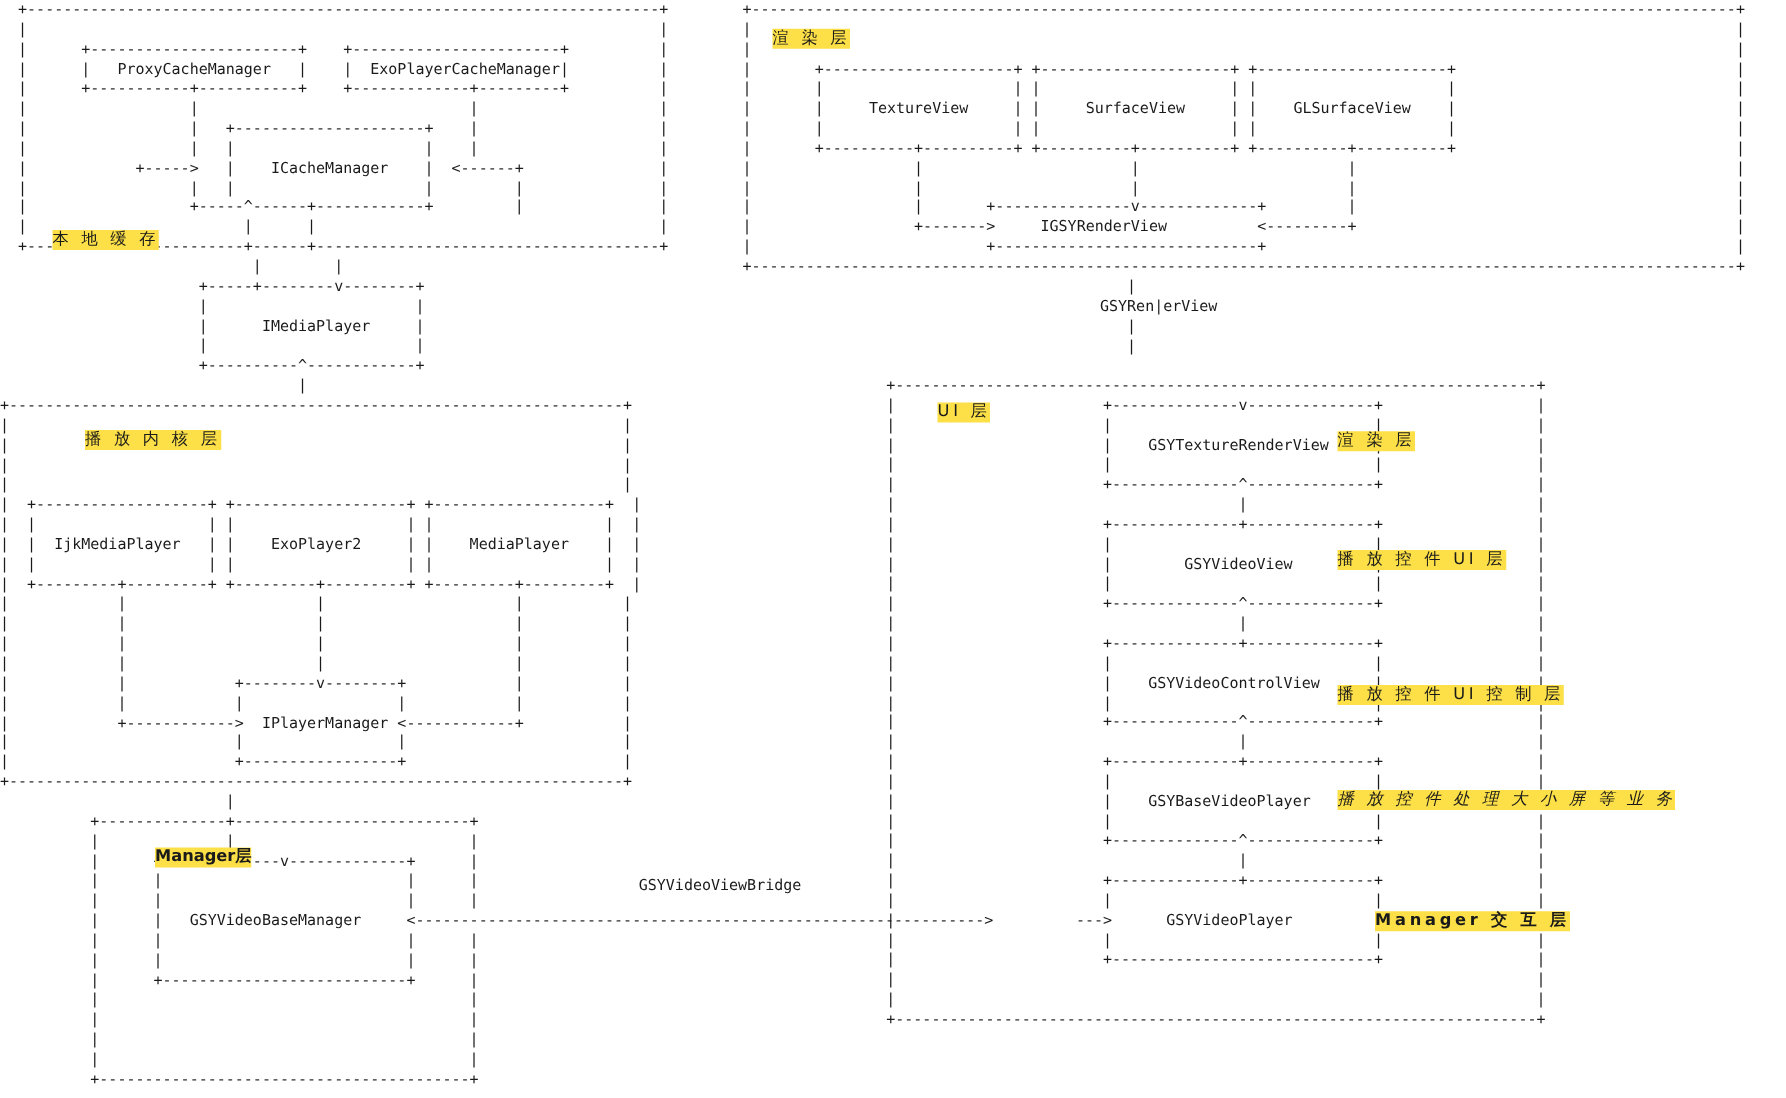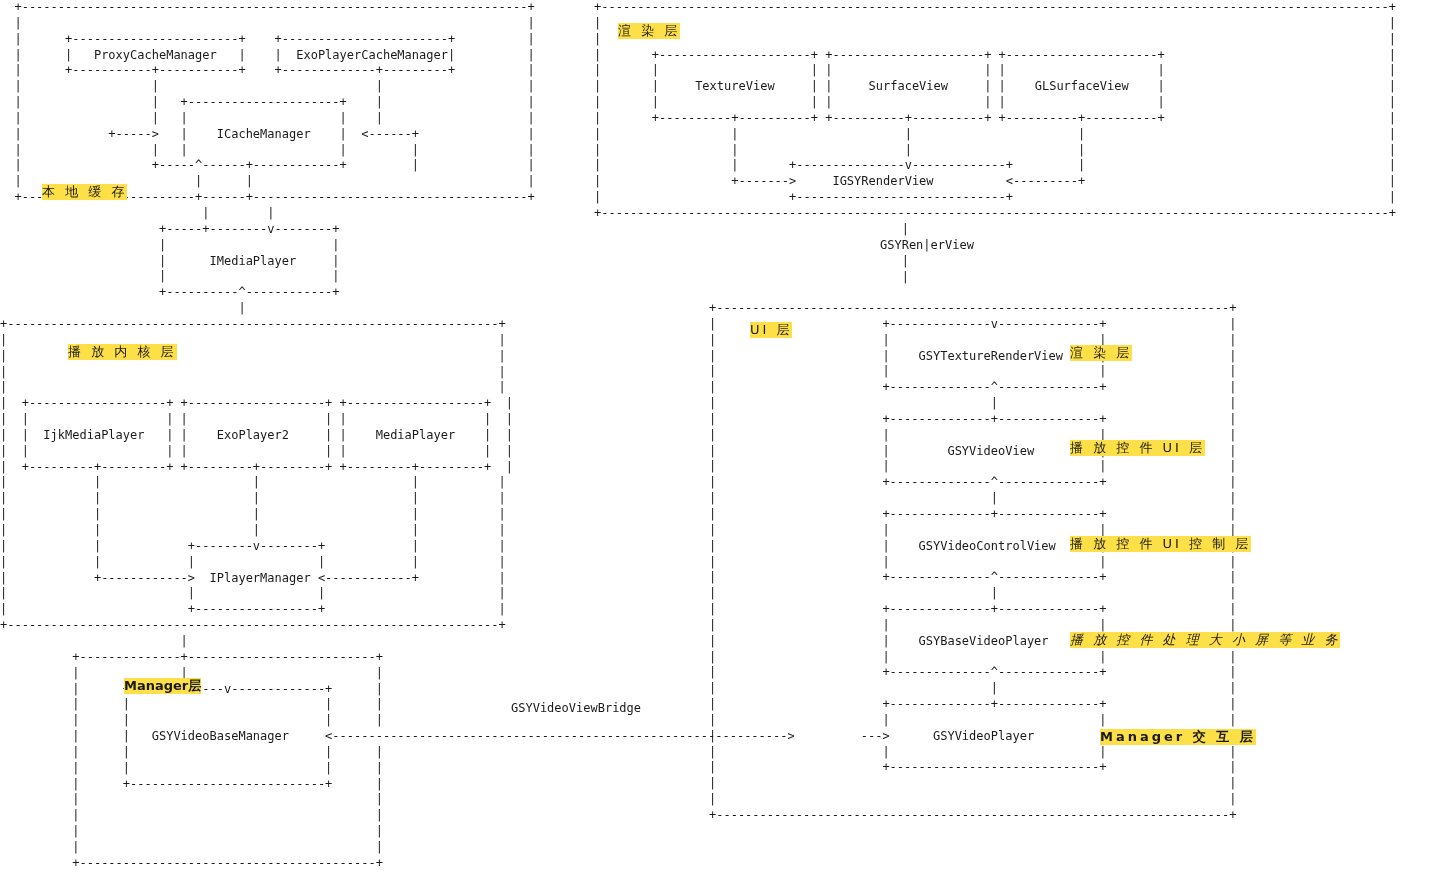--- a/index.html
+++ b/index.html
@@ -171,21 +171,21 @@
   <div class="cjk-label" style="left:22px; top:344px;margin-left:46px;">播 放 内 核 层</div>
 
   <div class="cjk-label" style="left:750px; top:322px;">UI 层</div>
 
   <div class="cjk-label" style="left:124px; top:678px; letter-spacing:0px;font-weight:bold;">Manager层</div>
 
   <div class="cjk-label" style="left:1070px; top:345px;">渲 染 层</div>
 
   <div class="cjk-label" style="left:1070px; top:440px;text-align:right;">播 放 控 件 UI 层</div>
 
-  <div class="cjk-label" style="left:1070px; top:536px;">播 放 控 件 UI 控 制 层</div>
+  <div class="cjk-label" style="left:1070px; top:548px;">播 放 控 件 UI 控 制 层</div>
 
   <div class="cjk-label" style="left:1070px; top:632px;font-style:italic;">播 放 控 件 处 理 大 小 屏 等 业 务</div>
 
   <div class="cjk-label" style="left:1100px; top:729px;font-weight:bold;">Manager 交 互 层</div>
 
   <pre class="ascii-art" style="left:511px; top:701px;">GSYVideoViewBridge</pre>
 
 </div>
 
 </body></html>

